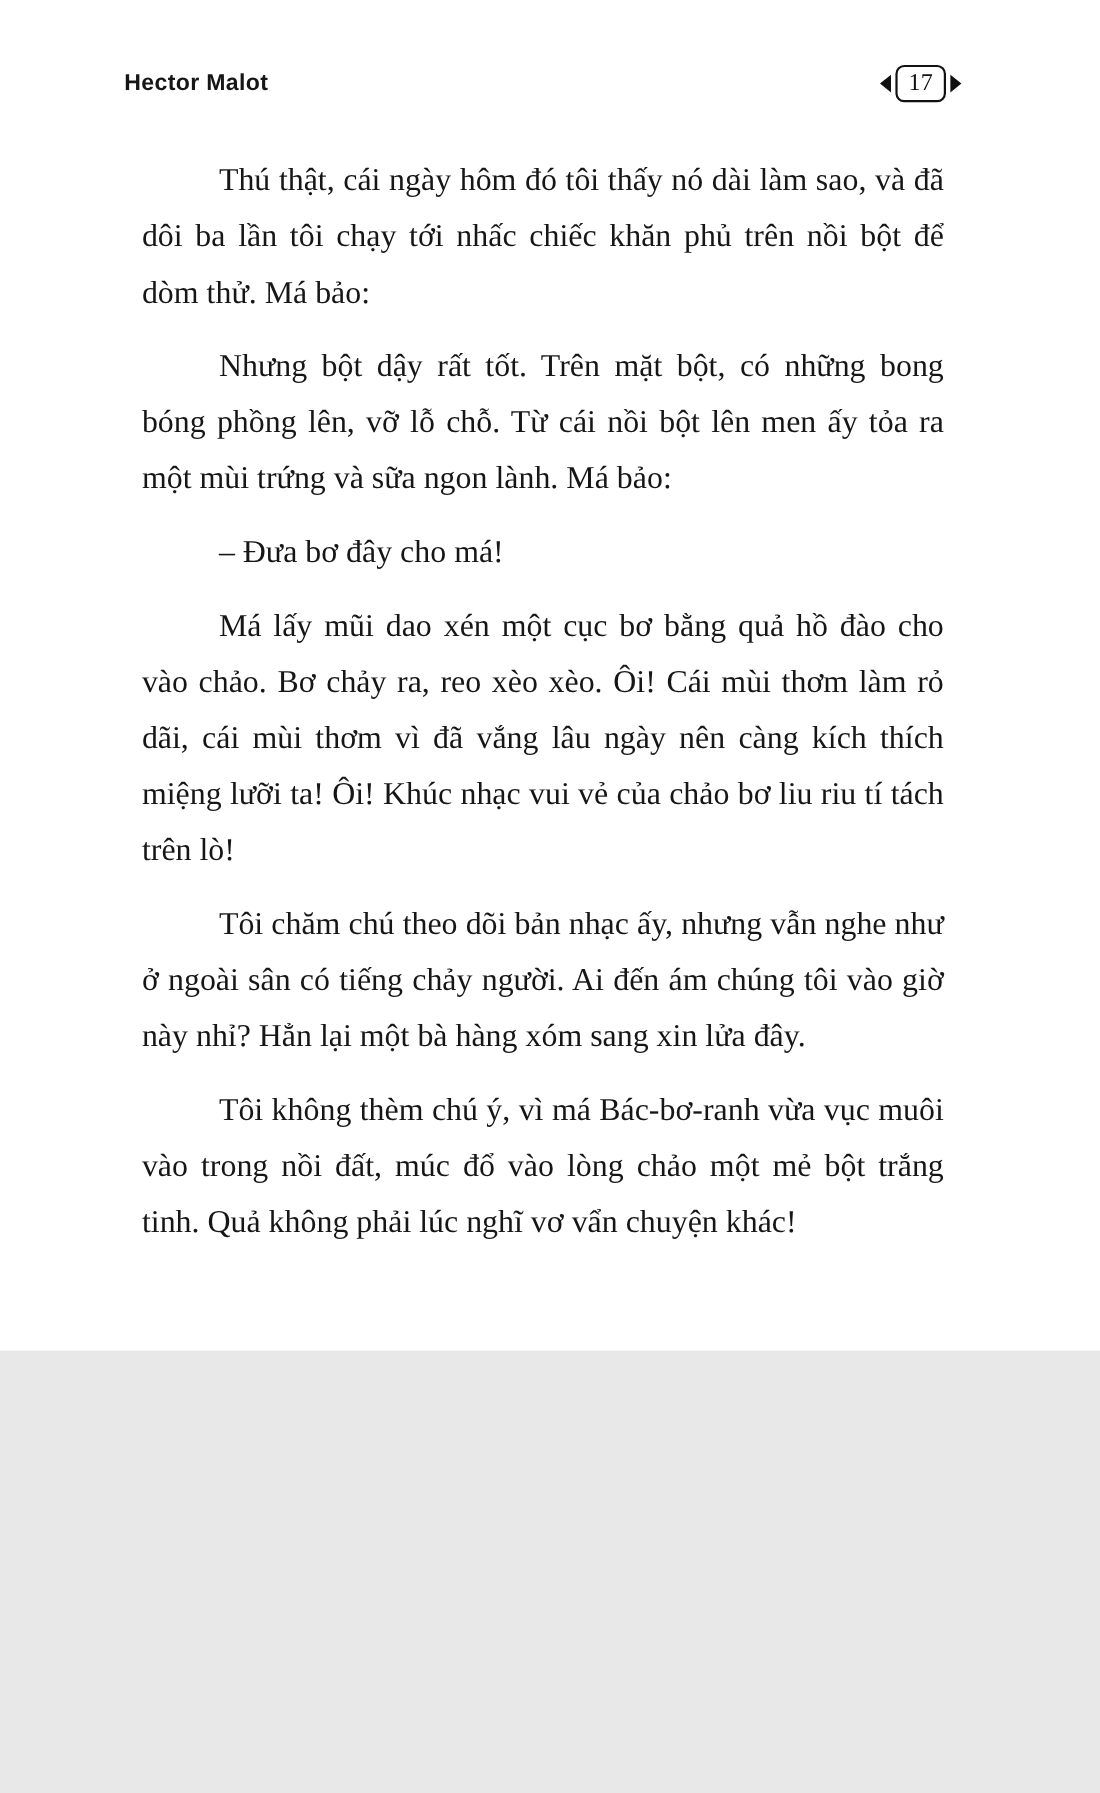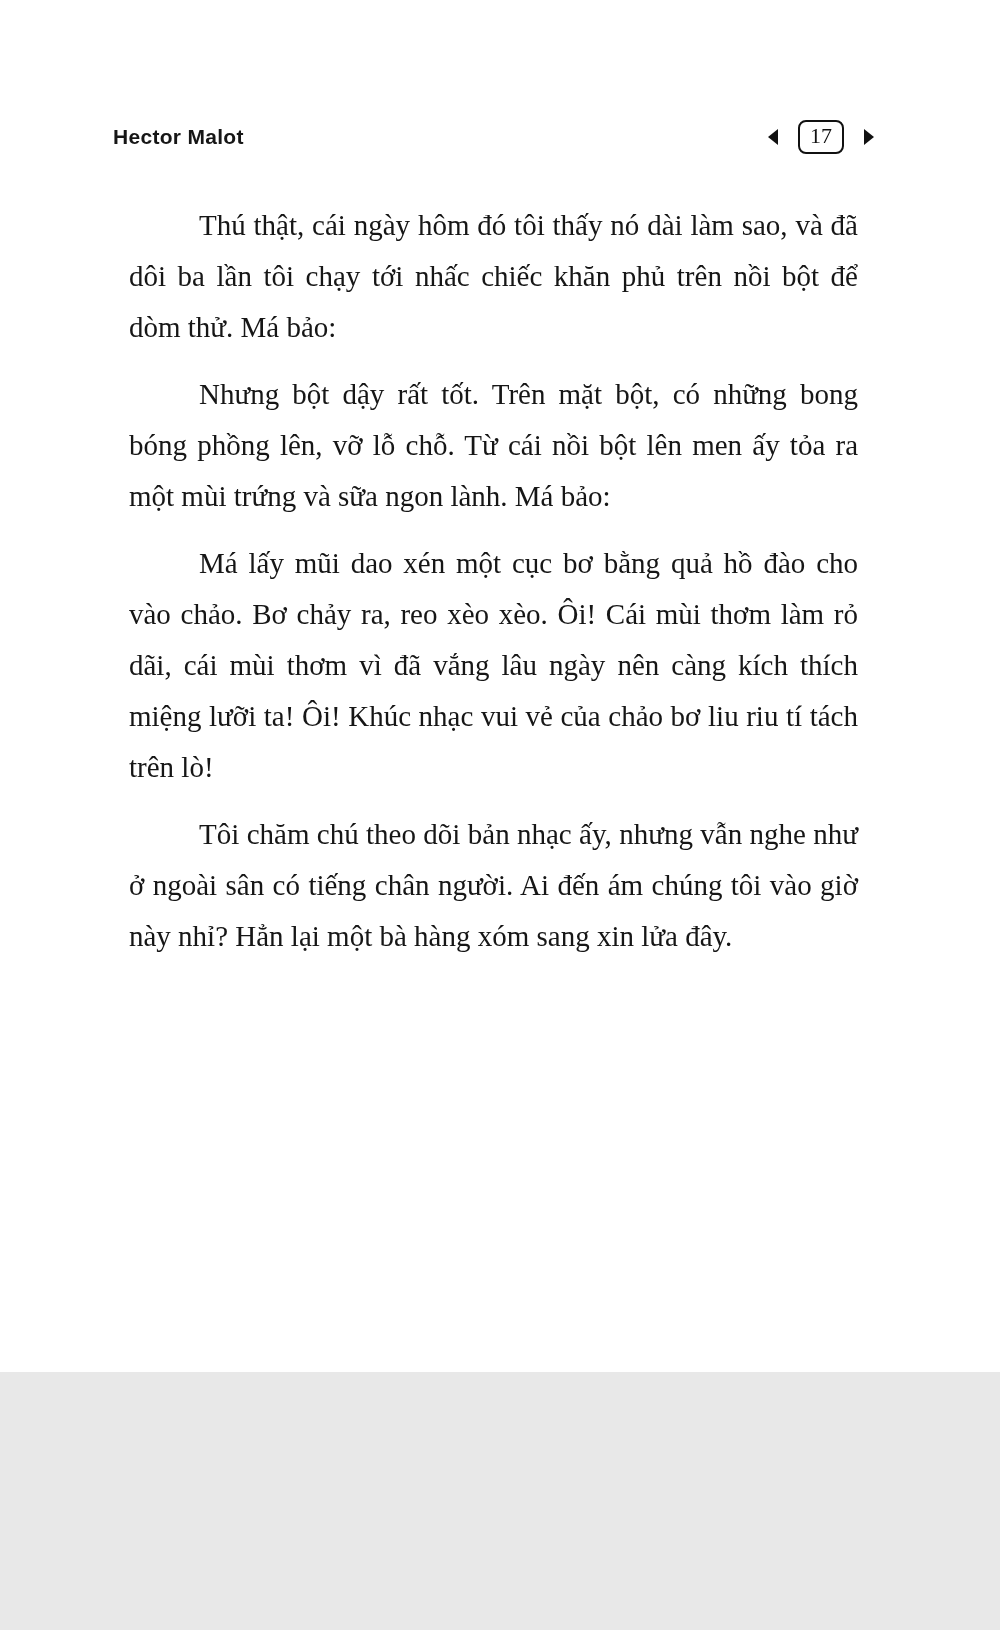--- a/index.html
+++ b/index.html
@@ -1,43 +1,43 @@
 <!DOCTYPE html>
 <html><head>
 <meta charset="utf-8">
 <style>
   html, body { margin:0; padding:0; background:#e8e8e8; }
   .page {
     position:relative;
     width:1000px;
-    height:1372px;
+    height:1228px;
     margin:0 auto;
     background:#ffffff;
     box-sizing:border-box;
-    padding:120px 126px 40px 113px;
+    padding:59px 126px 40px 113px;
     font-family:"Liberation Serif", serif;
     color:#151515;
     overflow:hidden;
   }
   .page-header {
     display:flex;
     justify-content:space-between;
     align-items:center;
   }
   .author {
     font-family:"Liberation Sans", sans-serif;
     font-weight:bold;
     font-size:21px;
     letter-spacing:0.3px;
     color:#161616;
   }
   .page-indicator {
     display:inline-flex;
     align-items:center;
-    gap:20px;
+    gap:4px;
     justify-content:center;
   }
   .tri {
     display:inline-block;
     width:0; height:0;
     border-top:8px solid transparent;
     border-bottom:8px solid transparent;
   }
   .tri-left  { border-right:10px solid #111; }
   .tri-right { border-left:10px solid #111; }
@@ -72,17 +72,19 @@
     <span class="page-indicator">
       <span class="tri tri-left"></span>
       <span class="page-num-box">17</span>
       <span class="tri tri-right"></span>
     </span>
   </header>
 
   <main class="page-body">
     <p>Thú thật, cái ngày hôm đó tôi thấy nó dài làm sao, và đã dôi ba lần tôi chạy tới nhấc chiếc khăn phủ trên nồi bột để dòm thử. Má bảo:</p>
     <p>Nhưng bột dậy rất tốt. Trên mặt bột, có những bong bóng phồng lên, vỡ lỗ chỗ. Từ cái nồi bột lên men ấy tỏa ra một mùi trứng và sữa ngon lành. Má bảo:</p>
+    <p>– Đưa bơ đây cho má!</p>
     <p>Má lấy mũi dao xén một cục bơ bằng quả hồ đào cho vào chảo. Bơ chảy ra, reo xèo xèo. Ôi! Cái mùi thơm làm rỏ dãi, cái mùi thơm vì đã vắng lâu ngày nên càng kích thích miệng lưỡi ta! Ôi! Khúc nhạc vui vẻ của chảo bơ liu riu tí tách trên lò!</p>
-    <p>Tôi chăm chú theo dõi bản nhạc ấy, nhưng vẫn nghe như ở ngoài sân có tiếng chân người. Ai đến ám chúng tôi vào giờ này nhỉ? Hẳn lại một bà hàng xóm sang xin lửa đây.</p>
+    <p>Tôi chăm chú theo dõi bản nhạc ấy, nhưng vẫn nghe như ở ngoài sân có tiếng chảy người. Ai đến ám chúng tôi vào giờ này nhỉ? Hẳn lại một bà hàng xóm sang xin lửa đây.</p>
+    <p>Tôi không thèm chú ý, vì má Bác-bơ-ranh vừa vục muôi vào trong nồi đất, múc đổ vào lòng chảo một mẻ bột trắng tinh. Quả không phải lúc nghĩ vơ vẩn chuyện khác!</p>
   </main>
 
 </div>
 
 </body></html>

